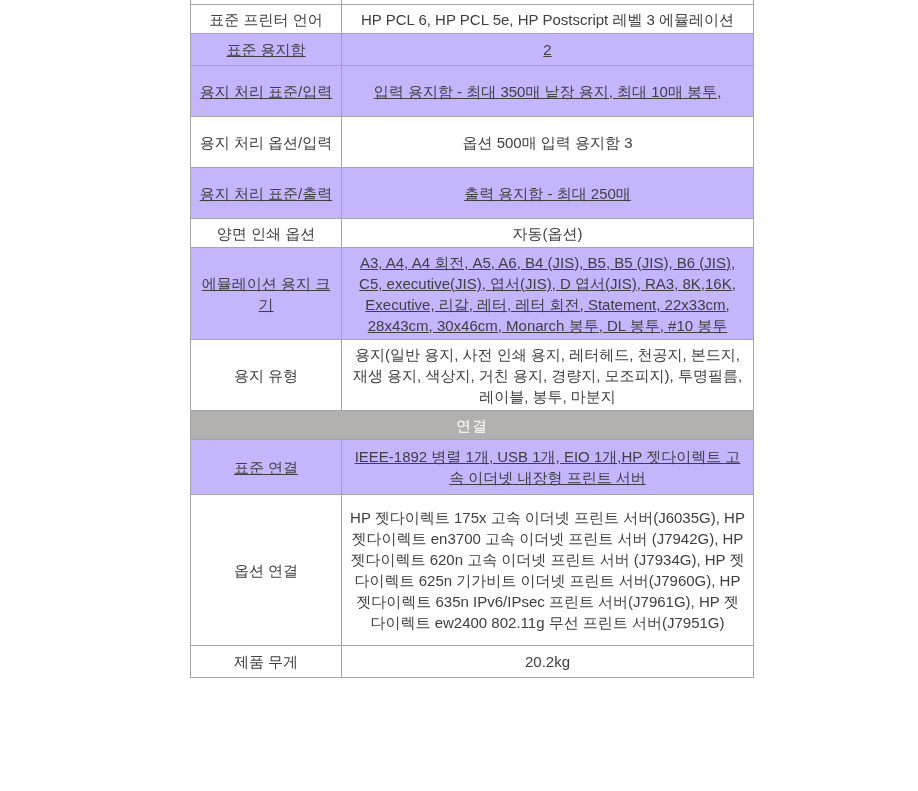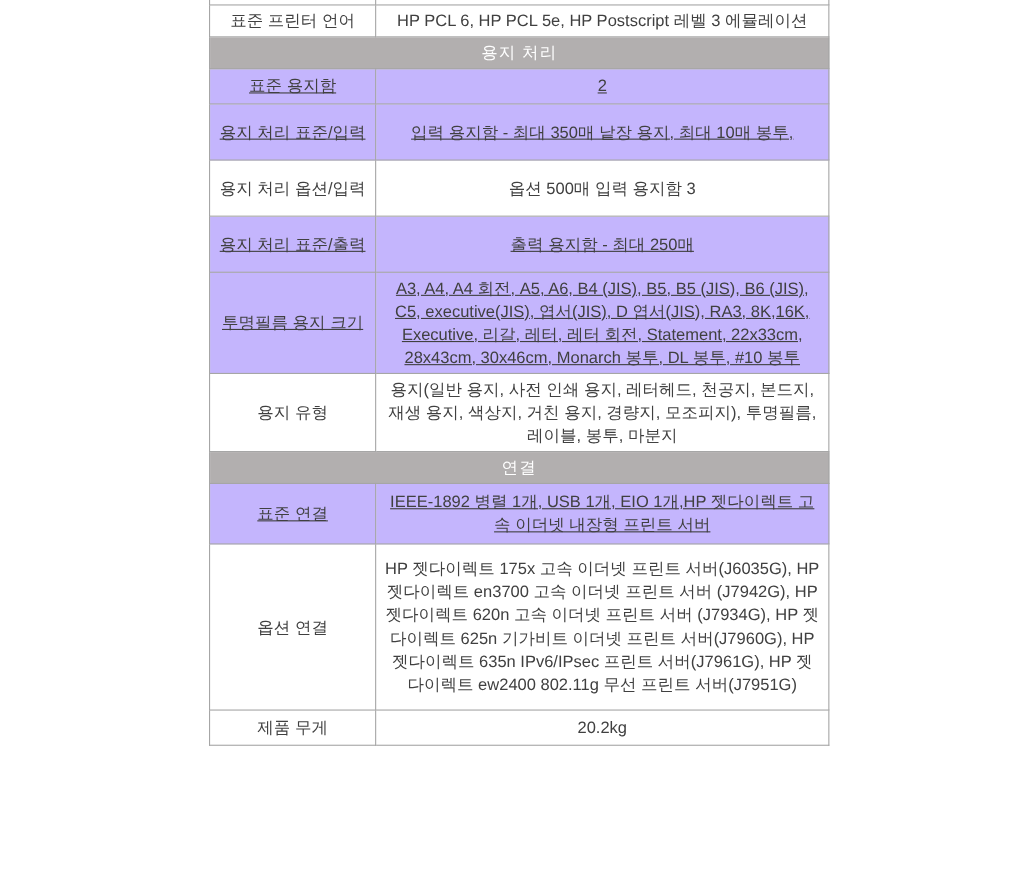--- a/index.html
+++ b/index.html
@@ -75,23 +75,20 @@
       <tr class="partial-row">
         <td></td>
         <td></td>
       </tr>
 
       <tr class="plain h26">
         <td>표준 프린터 언어</td>
         <td>HP PCL 6, HP PCL 5e, HP Postscript 레벨 3 에뮬레이션</td>
       </tr>
 
-      <tr class="section-row">
-        <td colspan="2">용지 처리</td>
-      </tr>
 
       <tr class="shaded h29">
         <td>표준 용지함</td>
         <td>2</td>
       </tr>
 
 
       <tr class="shaded h48">
         <td>용지 처리 표준/입력</td>
         <td>입력 용지함 - 최대 350매 낱장 용지, 최대 10매 봉투,</td>
@@ -100,23 +97,27 @@
       <tr class="plain h48">
         <td>용지 처리 옵션/입력</td>
         <td>옵션 500매 입력 용지함 3</td>
       </tr>
 
       <tr class="shaded h48">
         <td>용지 처리 표준/출력</td>
         <td>출력 용지함 - 최대 250매</td>
       </tr>
 
+      <tr class="plain h26">
+        <td>양면 인쇄 옵션</td>
+        <td>자동(옵션)</td>
+      </tr>
 
       <tr class="shaded h89">
-        <td>투명필름 용지 크기</td>
+        <td>에뮬레이션 용지 크기</td>
         <td>A3, A4, A4 회전, A5, A6, B4 (JIS), B5, B5 (JIS), B6 (JIS), C5, executive(JIS), 엽서(JIS), D 엽서(JIS), RA3, 8K,16K, Executive, 리갈, 레터, 레터 회전, Statement, 22x33cm, 28x43cm, 30x46cm, Monarch 봉투, DL 봉투, #10 봉투</td>
       </tr>
 
       <tr class="plain h68">
         <td>용지 유형</td>
         <td>용지(일반 용지, 사전 인쇄 용지, 레터헤드, 천공지, 본드지, 재생 용지, 색상지, 거친 용지, 경량지, 모조피지), 투명필름, 레이블, 봉투, 마분지</td>
       </tr>
 
       <tr class="section-row">
         <td colspan="2">연결</td>

